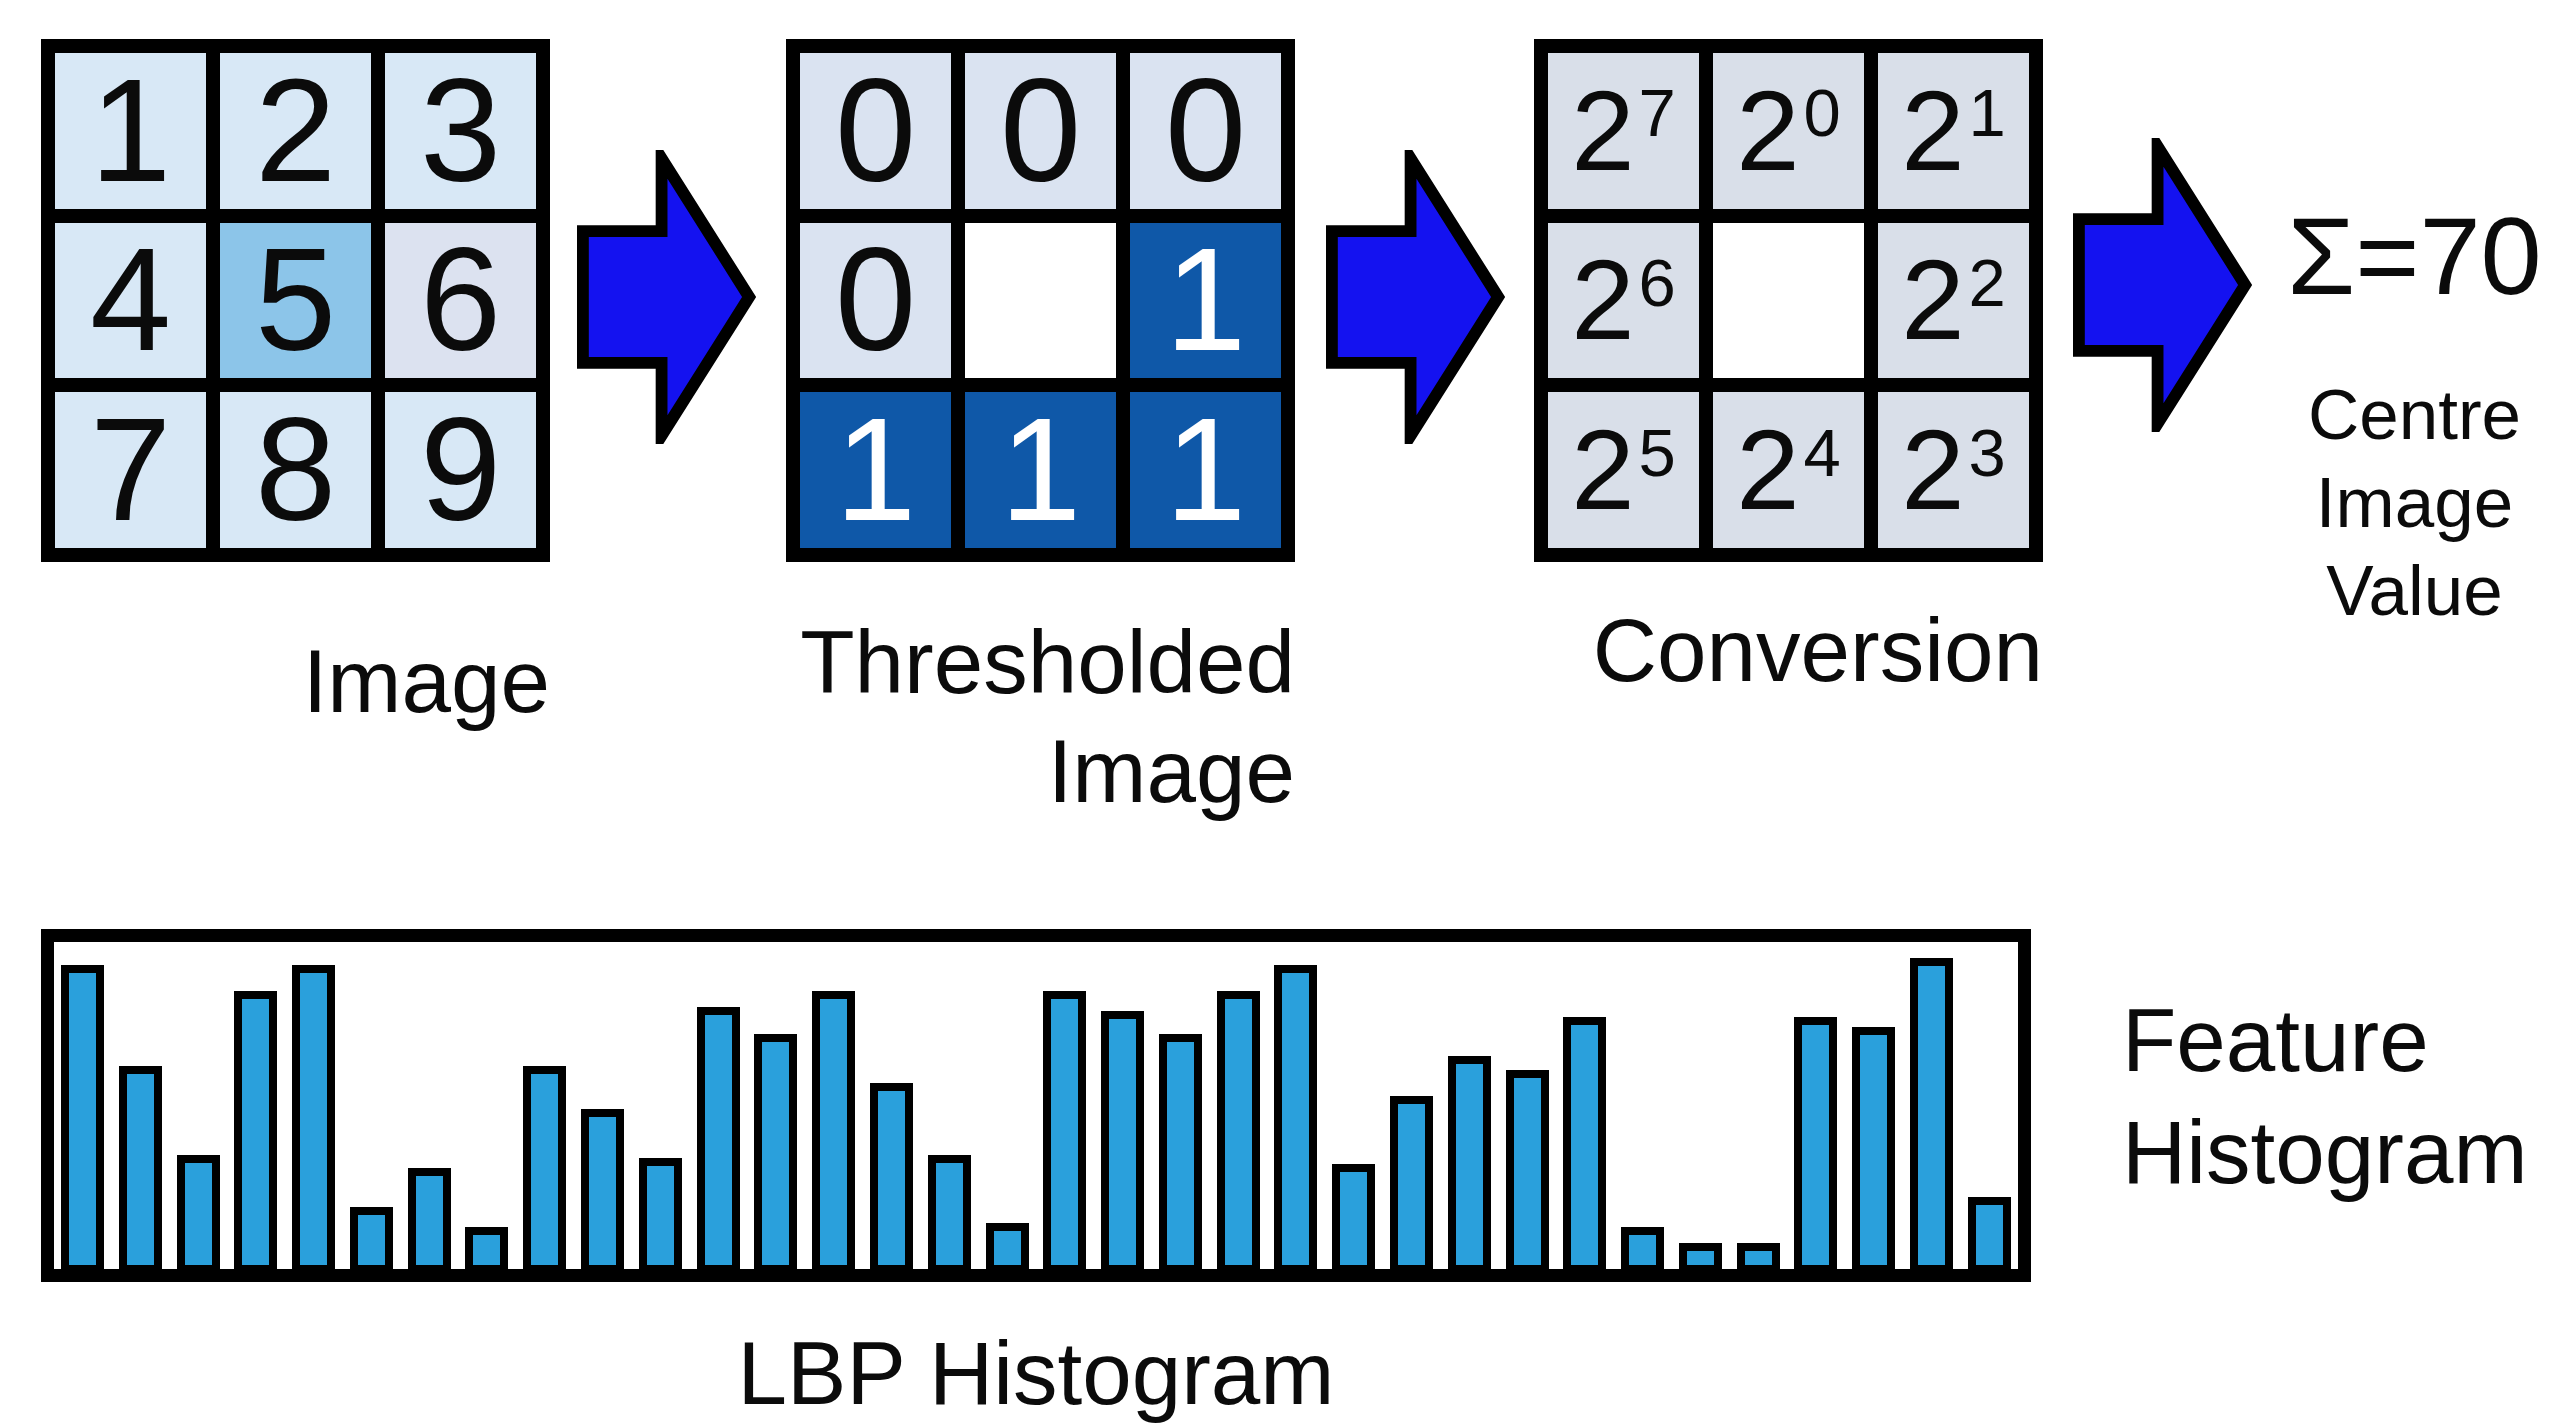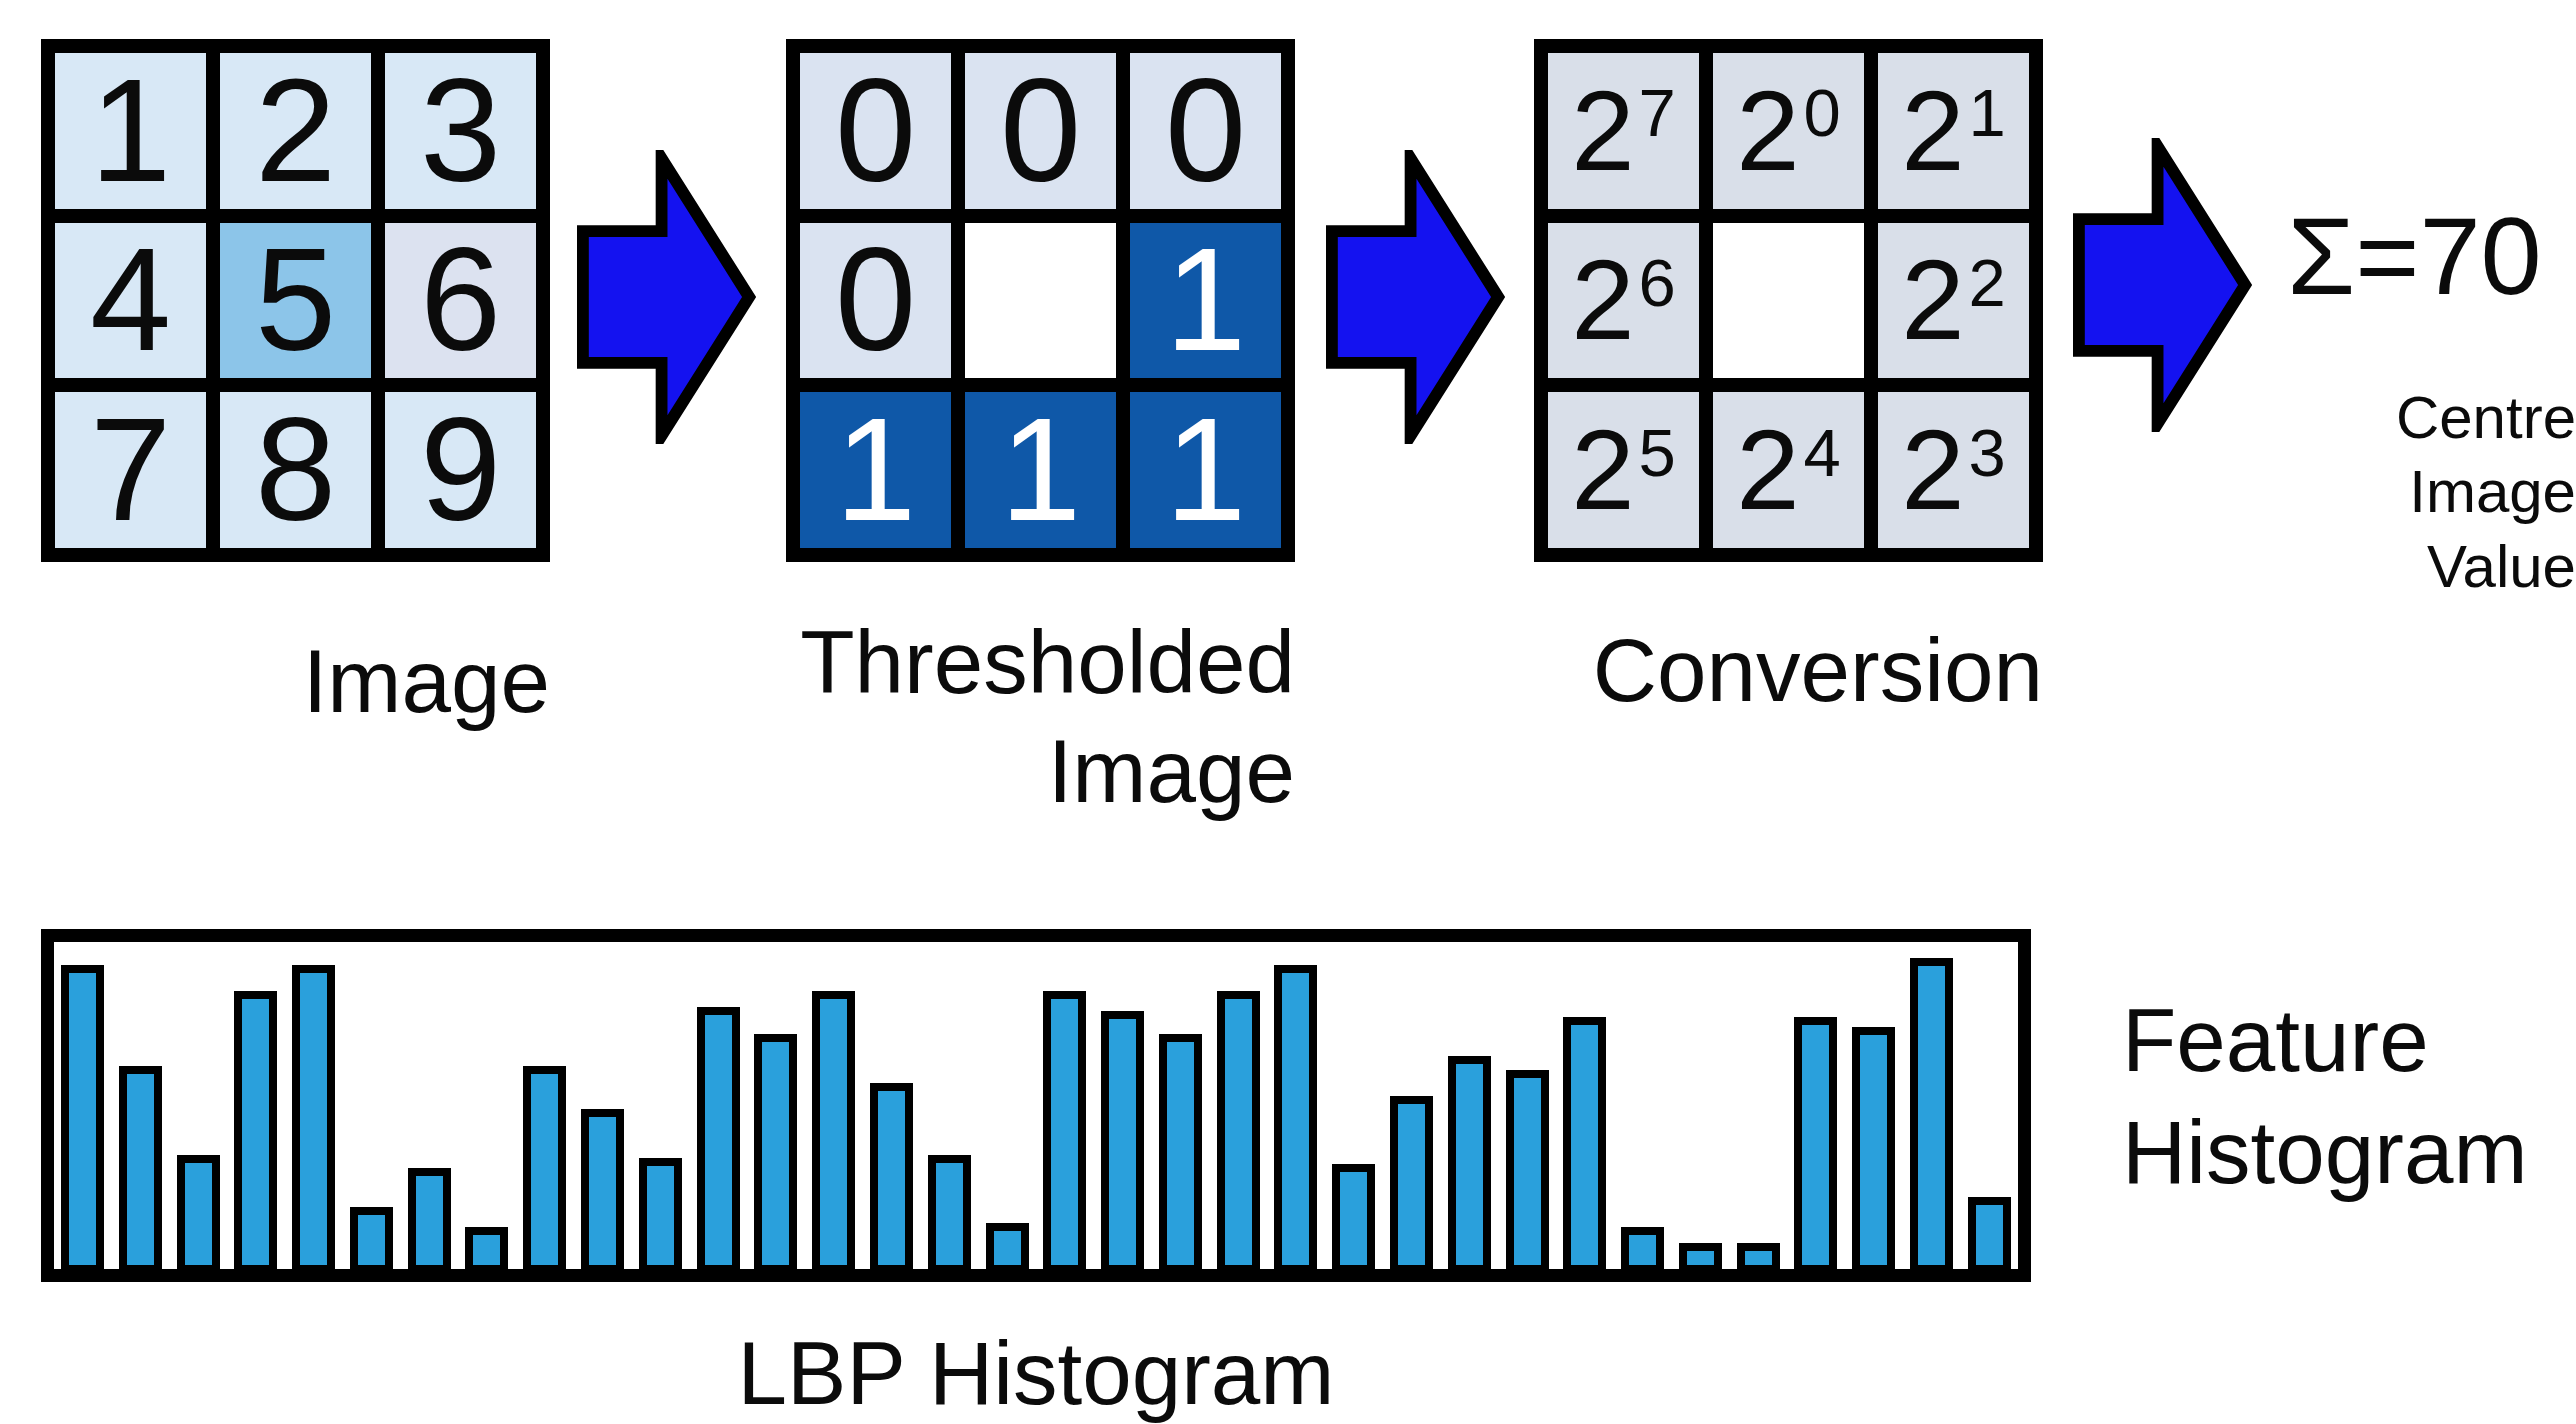--- a/index.html
+++ b/index.html
@@ -25,37 +25,37 @@
   .grid-weights .cell { font-size:114px; }
   .cell.pow sup { font-size:67px; line-height:1; vertical-align:super; margin-left:4px; transform:translateY(-18px); display:inline-block; }
 
   
   .grid-label {
     position:absolute; width:509px; text-align:right;
     font-size:89px; line-height:1.22; white-space:nowrap;
   }
   .lbl-image       { left:41px;  top:627px; }
   .lbl-thresholded { left:786px; top:608px; }
-  .lbl-weights     { left:1534px; top:616px; }
+  .lbl-weights     { left:1534px; top:596px; }
 
   
   .flow-arrow { position:absolute; width:179px; height:294px; }
   .arr-1 { left:577px;  top:150px; }
   .arr-2 { left:1326px; top:150px; }
   .arr-3 { left:2073px; top:138px; }
   .flow-arrow svg { width:100%; height:100%; display:block; }
 
   
   .sum-value {
     position:absolute; left:2253px; top:193px; width:323px;
     text-align:center; font-size:110px; line-height:1.15; white-space:nowrap;
   }
   .sum-caption {
-    position:absolute; left:2253px; top:381px; width:323px;
-    text-align:right; font-size:60px; line-height:1.24;
+    position:absolute; left:2253px; top:371px; width:323px;
+    text-align:center; font-size:71px; line-height:1.24;
   }
 
   
   .hist-box {
     position:absolute; left:41px; top:929px; width:1990px; height:353px;
     box-sizing:border-box; border:13px solid #000; background:#fff;
     display:flex; align-items:flex-end; justify-content:space-between;
     padding:0 7px;
   }
   .bar {

